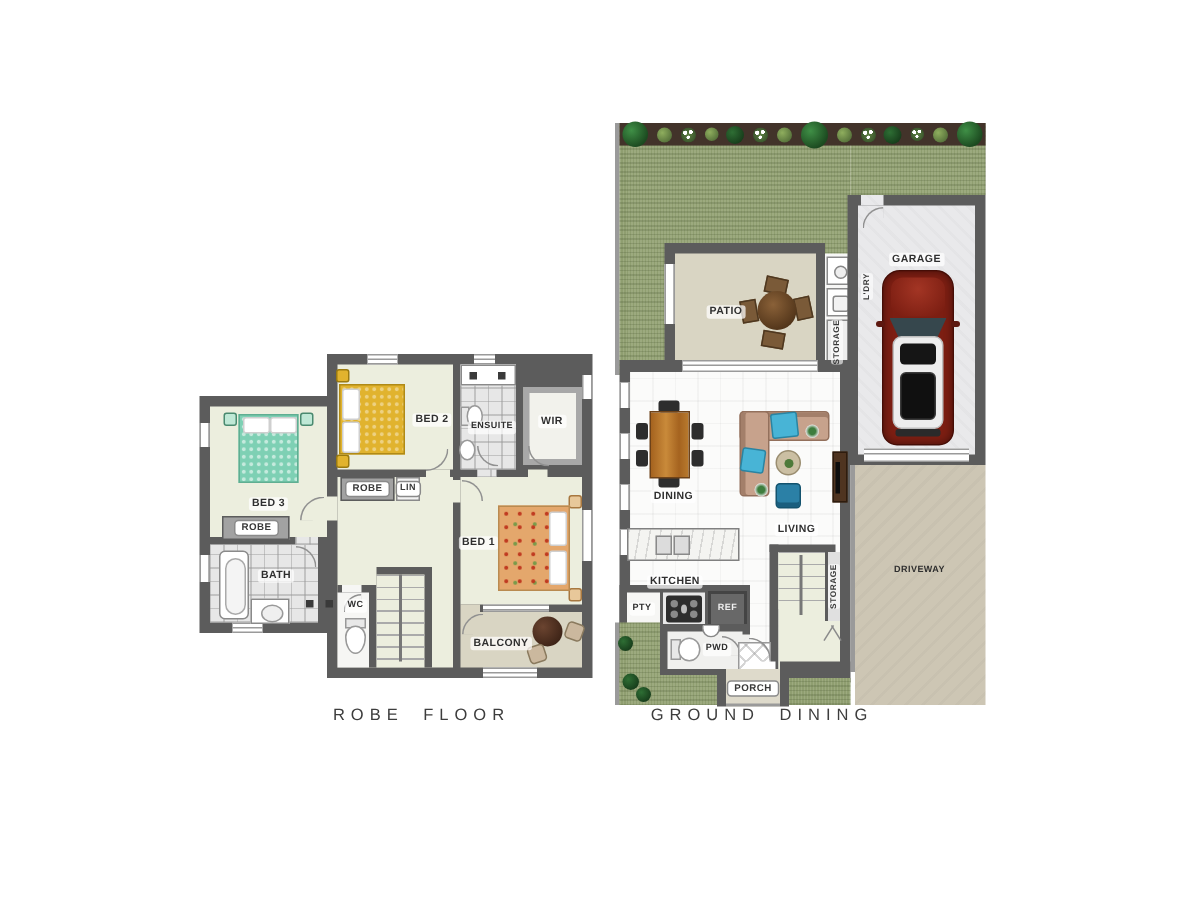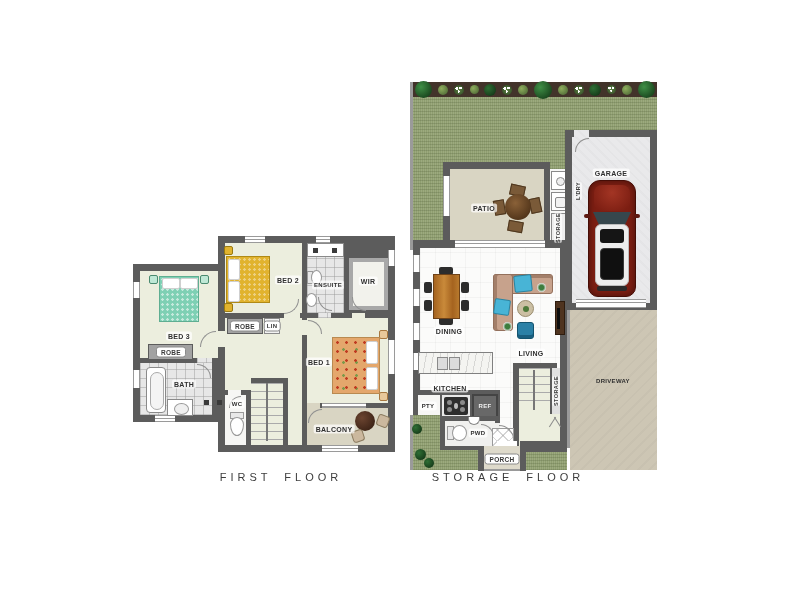--- a/index.html
+++ b/index.html
@@ -333,16 +333,16 @@
     <div class="abs lbl" style="left:531px;top:353px;">LIVING</div>
     <div class="abs lbl" style="left:450px;top:388px;">KITCHEN</div>
     <div class="abs lbl" style="left:428px;top:406px;font-size:6px;">PTY</div>
     <div class="abs lbl" style="left:485px;top:406px;font-size:6px;color:#f0f0f0;background:transparent;">REF</div>
     <div class="abs lbl" style="left:478px;top:433px;font-size:6px;">PWD</div>
     <div class="abs vlbl" style="left:556px;top:391px;">STORAGE</div>
     <div class="abs pill" style="left:502px;top:459px;">PORCH</div>
     <div class="abs lbl" style="left:613px;top:381px;font-size:6px;background:transparent;">DRIVEWAY</div>
   </div>
 
-  <div class="abs title" style="left:201px;top:471px;width:160px;">FIRST FLOOR</div>
-  <div class="abs title" style="left:428px;top:471px;width:160px;">STORAGE FLOOR</div>
+  <div class="abs title" style="left:201px;top:471px;width:160px;">ROBE FLOOR</div>
+  <div class="abs title" style="left:428px;top:471px;width:160px;">GROUND DINING</div>
 
 </div>
 
 </body></html>

